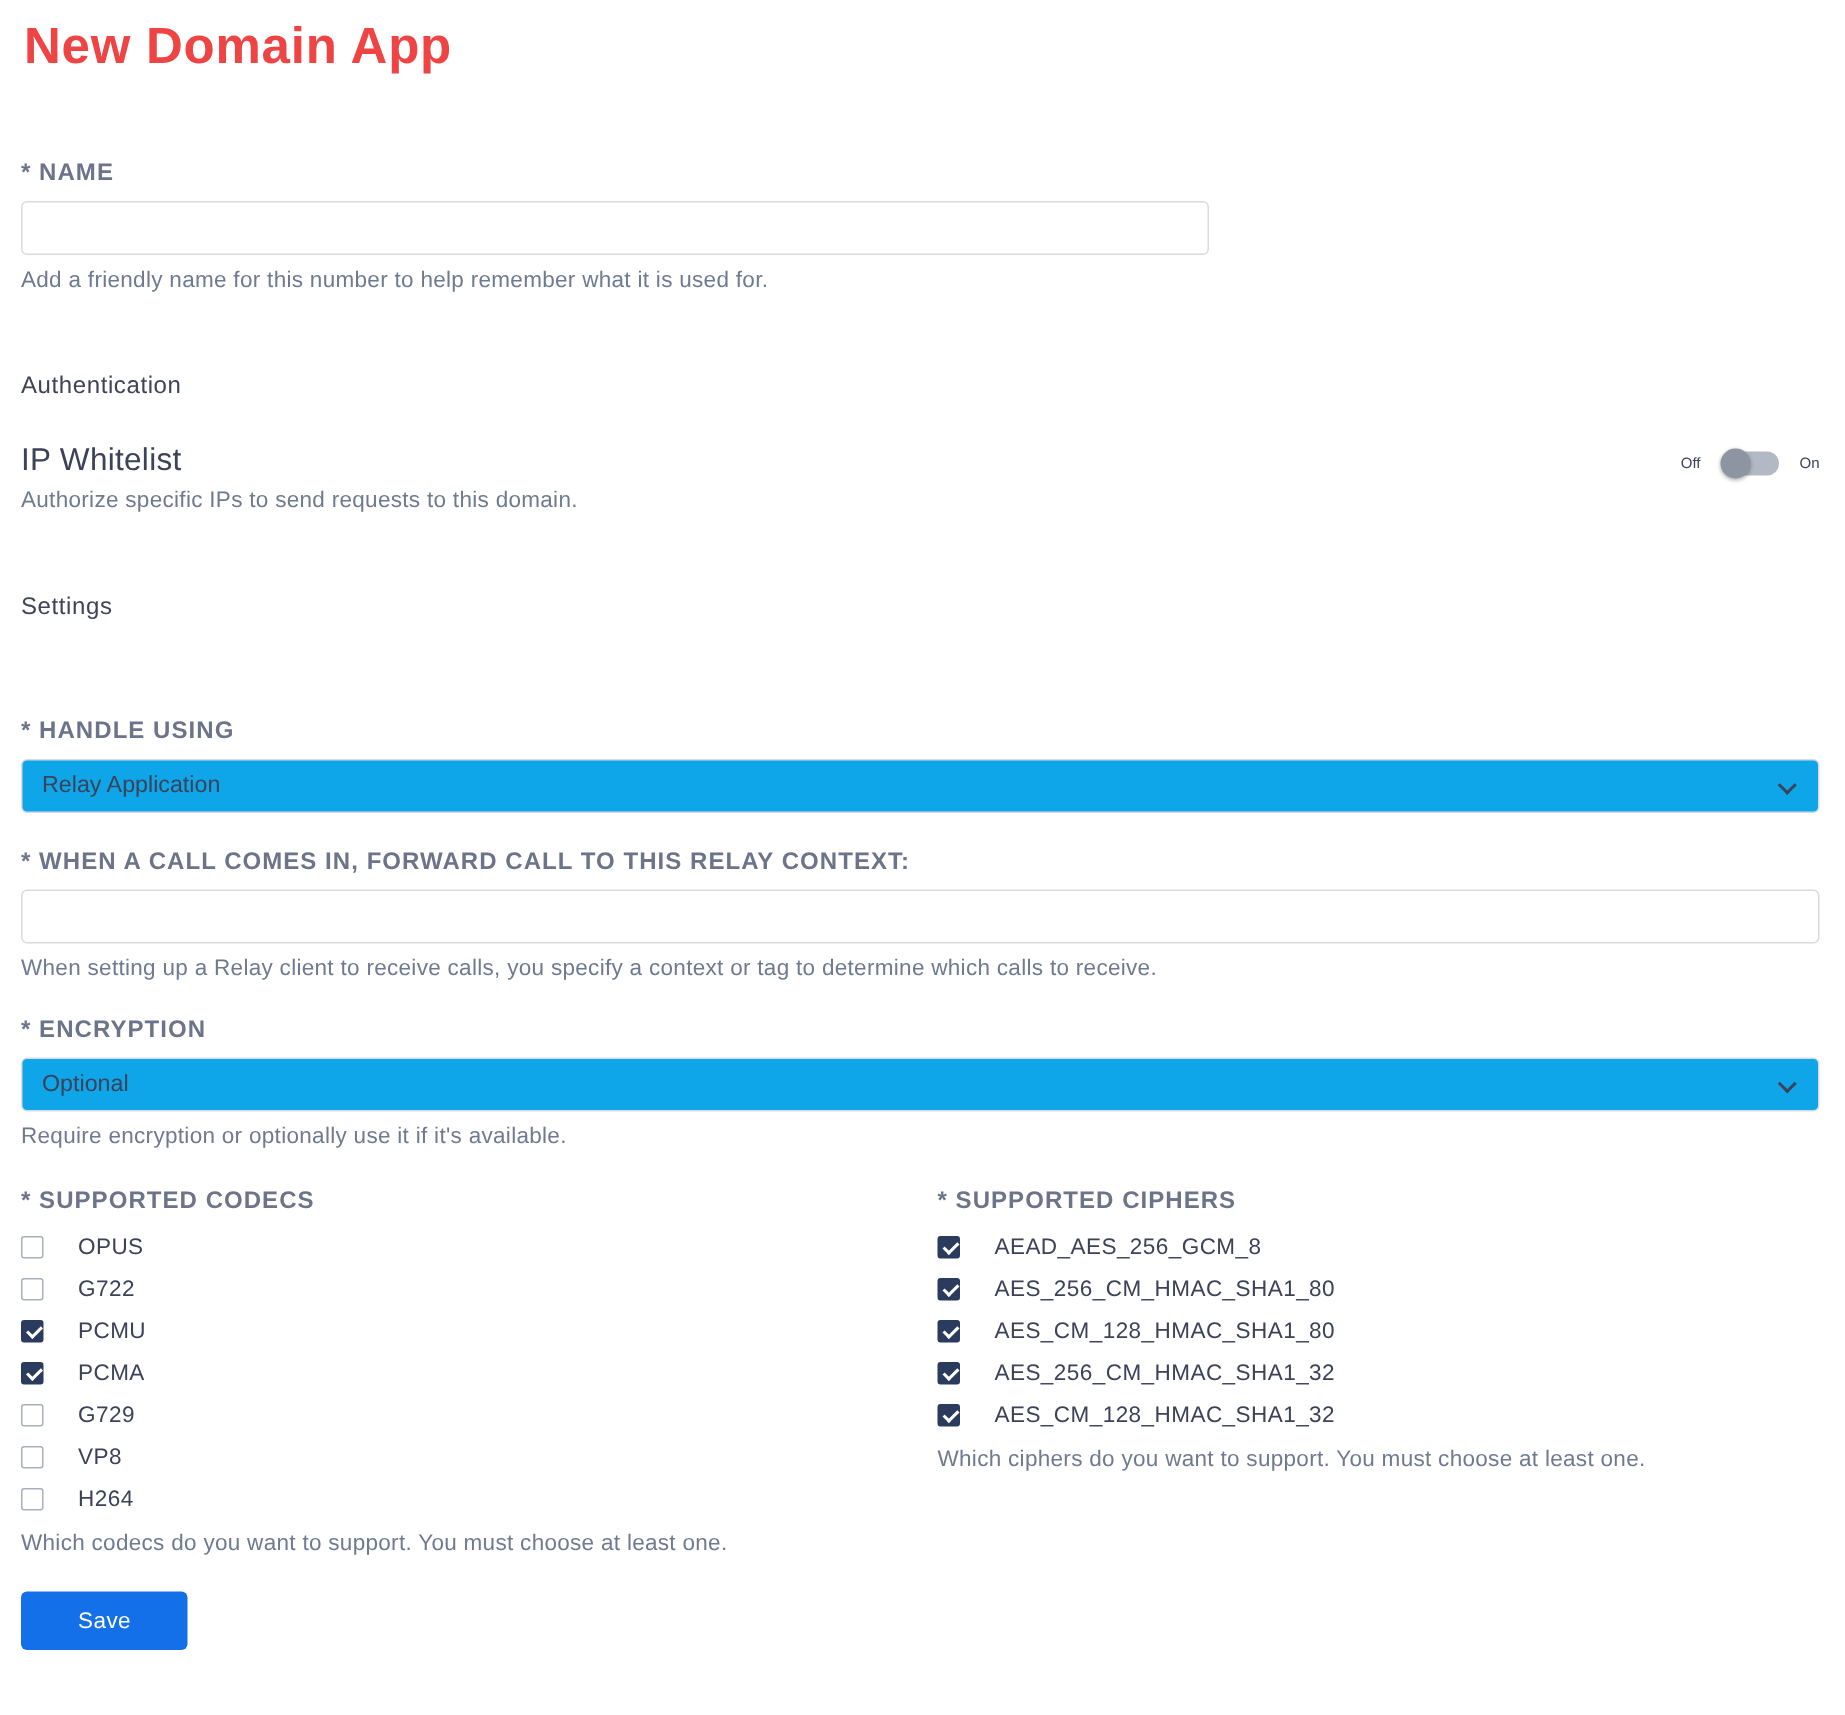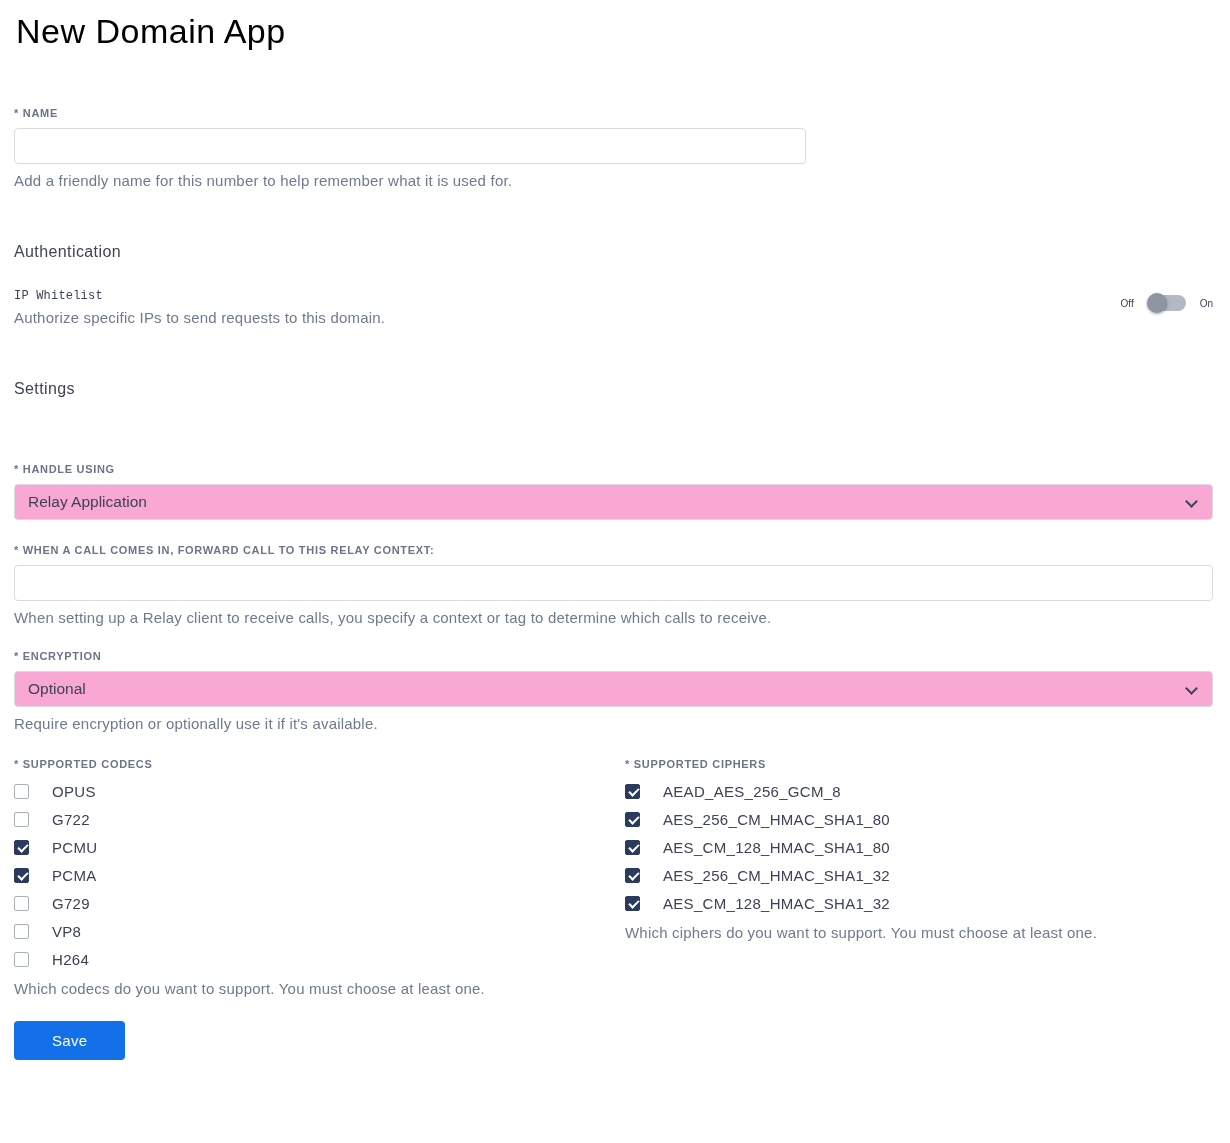--- a/index.html
+++ b/index.html
@@ -16,29 +16,29 @@
   body {
     font-family: "Liberation Sans", sans-serif;
     background: #fff;
     color: var(--text-dark);
     width: 1230px;
   }
   .page { padding: 12px 17px 24px 14px; }
 
   h1.page-title {
     font-size: 34px;
-    font-weight: 400;
-    color: #000000;
+    font-weight: 700;
+    color: #ef4444;
     letter-spacing: 0.5px;
     padding-left: 2px;
   }
 
   .field-label {
     display: block;
-    font-size: 11px;
+    font-size: 16px;
     font-weight: 600;
     color: var(--text-label);
     letter-spacing: 0.7px;
     margin-bottom: 9px;
   }
   .helper {
     font-size: 15px;
     color: var(--text-helper);
     margin-top: 8px;
     letter-spacing: 0.2px;
@@ -74,21 +74,21 @@
     color: #3e4456;
     letter-spacing: 0.4px;
   }
   .auth-section { margin-top: 54px; }
   .auth-row {
     display: flex;
     justify-content: space-between;
     align-items: flex-start;
     margin-top: 28px;
   }
-  .ip-title { font-size: 12px; color: var(--text-dark); letter-spacing: 0.2px; font-family: Liberation Mono, monospace; }
+  .ip-title { font-size: 21px; color: var(--text-dark); letter-spacing: 0.2px; }
   .auth-row .helper { margin-top: 6px; }
 
   .toggle-group { display: flex; align-items: center; gap: 14px; margin-top: 6px; }
   .toggle-group span.tg-label { font-size: 10px; color: var(--text-dark); }
   .switch {
     width: 38px; height: 16px;
     background: var(--toggle-track);
     border-radius: 9px;
     position: relative;
     display: inline-block;
@@ -110,21 +110,21 @@
     height: 36px;
     border: 1px solid var(--border);
     border-radius: 4px;
     font-size: 15.5px;
     color: var(--text-dark);
     padding: 0 36px 0 13px;
     display: flex;
     align-items: center;
     position: relative;
     cursor: pointer;
-    background: #f9a8d4;
+    background: #0ea5e9;
   }
   .select .chevron {
     position: absolute;
     right: 16px;
     top: 12px;
     width: 9px; height: 9px;
     border-right: 2px solid #3c4257;
     border-bottom: 2px solid #3c4257;
     transform: rotate(45deg);
   }

